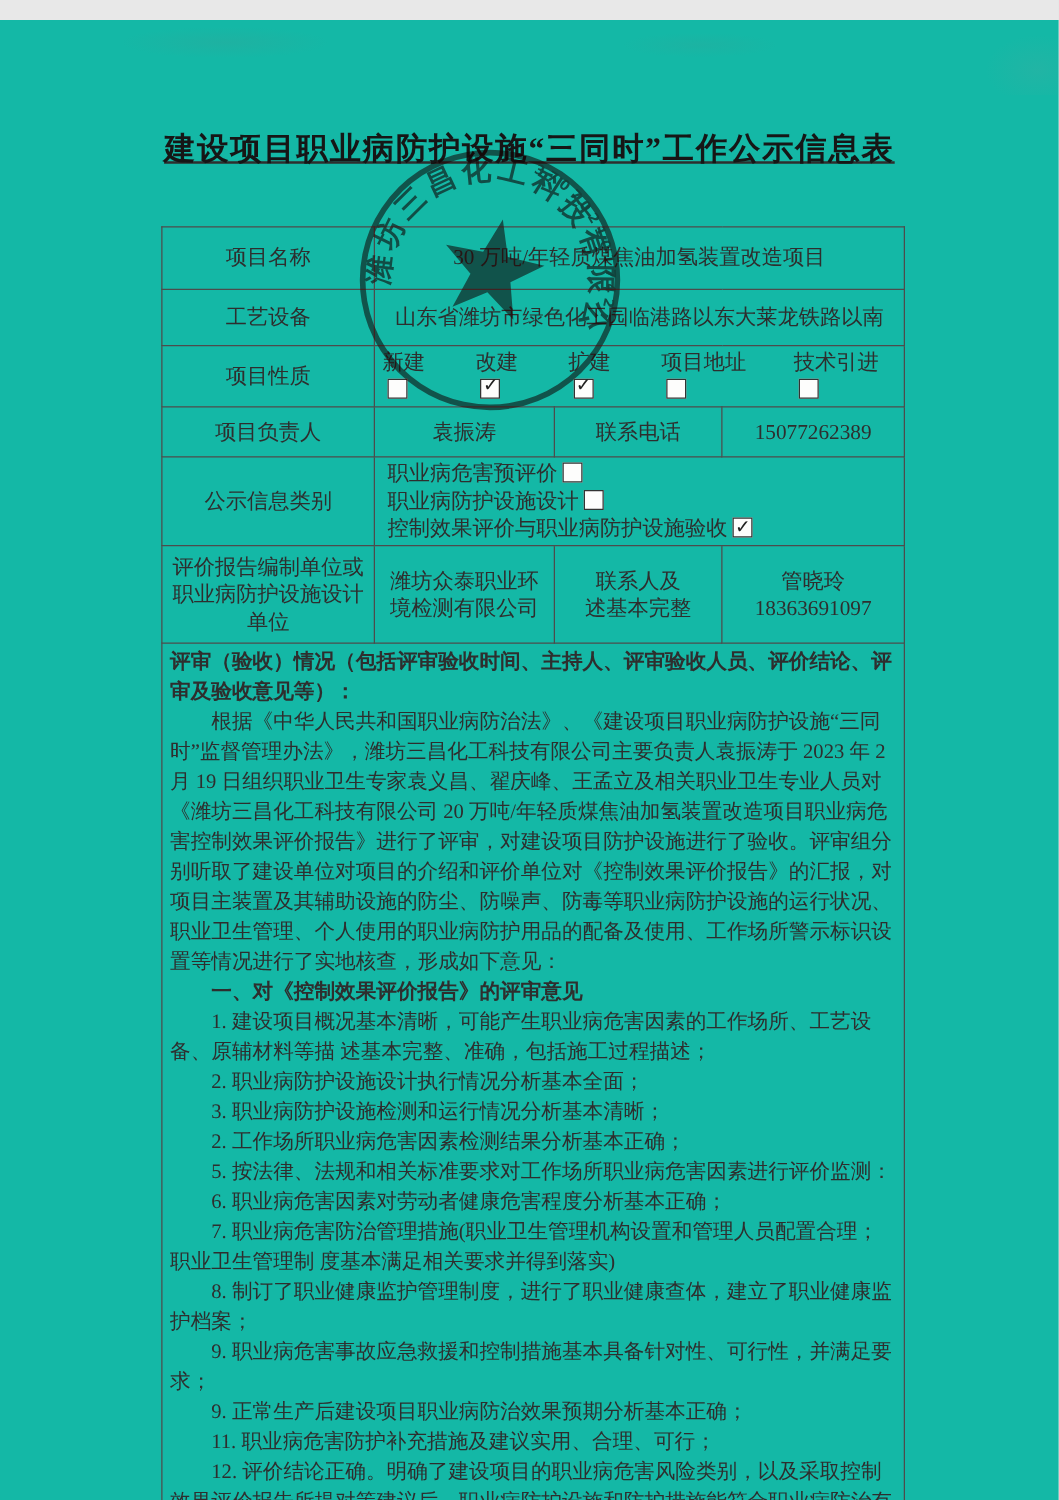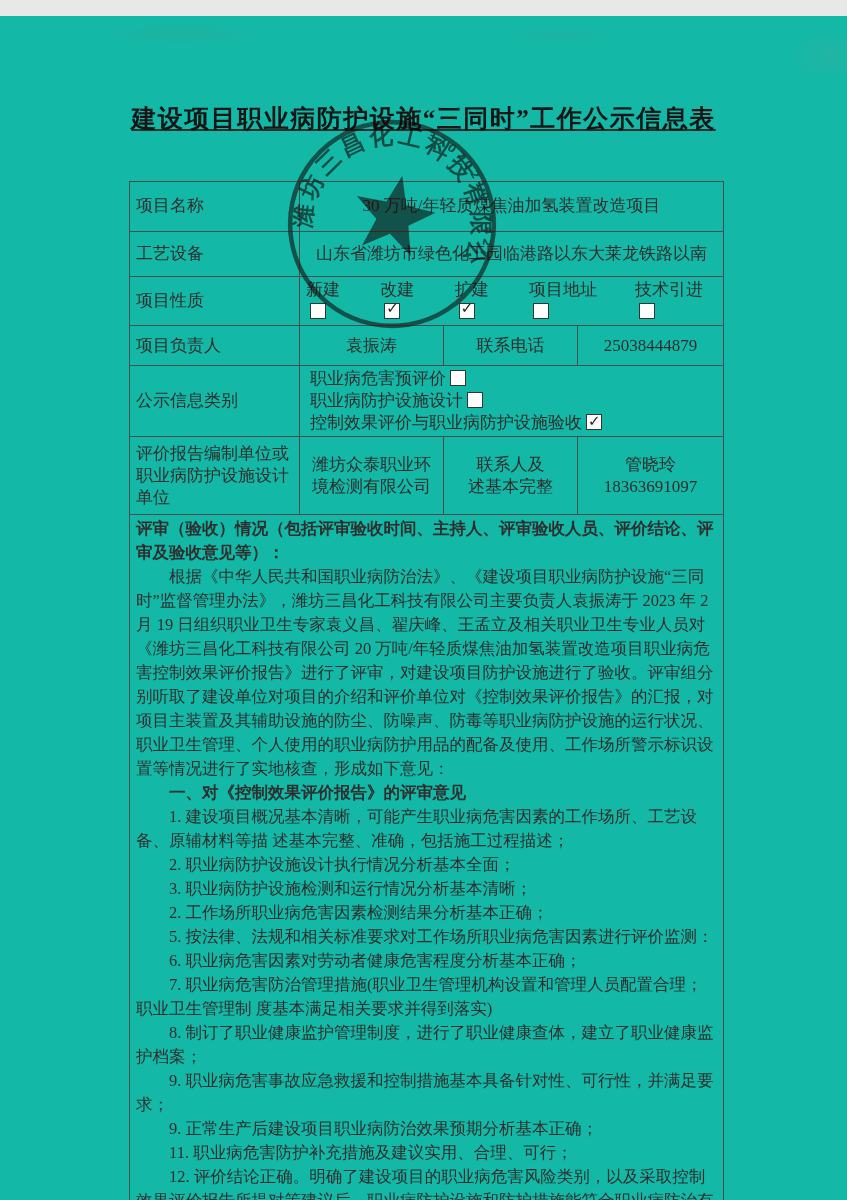--- a/index.html
+++ b/index.html
@@ -22,21 +22,21 @@
   }
   table.form{
     position:absolute;left:129px;top:165px;width:594px;
     border-collapse:collapse;table-layout:fixed;
     font-size:17px;
   }
   table.form td{
     border:1.7px solid #4c4c4c;padding:2px 6px;vertical-align:middle;
     line-height:1.3;
   }
-  td.lbl{text-align:left;white-space:pre-line;}
+  td.lbl{text-align:center;white-space:pre-line;}
   td.ctr{text-align:center;}
   td.pre{white-space:pre-line;}
   tr.r1{height:50px;}  tr.r2{height:45px;}  tr.r3{height:43px;}
   tr.r4{height:40px;}  tr.r5{height:64px;}  tr.r6{height:78px;}
   .optrow{display:flex;justify-content:center;gap:24px;}
   .optline{display:block;line-height:22px;padding-left:4px;}
   .cb{
     display:inline-block;width:14px;height:14px;border:1.7px solid #333;
     margin-left:4px;vertical-align:-2px;position:relative;background:#fdfdfc;
   }
@@ -92,21 +92,21 @@
           <span><span>项目地址</span><span class="cb" data-checked="false"></span></span>
           <span><span>技术引进</span><span class="cb" data-checked="false"></span></span>
         </div>
       </td>
     </tr>
 
     <tr class="r4">
       <td class="lbl">项目负责人</td>
       <td class="ctr">袁振涛</td>
       <td class="ctr">联系电话</td>
-      <td class="ctr">25038444879</td>
+      <td class="ctr">15077262389</td>
     </tr>
 
     <tr class="r5">
       <td class="lbl">公示信息类别</td>
       <td colspan="3">
         <span class="optline"><span>职业病危害预评价</span><span class="cb" data-checked="false"></span></span>
         <span class="optline"><span>职业病防护设施设计</span><span class="cb" data-checked="false"></span></span>
         <span class="optline"><span>控制效果评价与职业病防护设施验收</span><span class="cb" data-checked="true"></span></span>
       </td>
     </tr>

